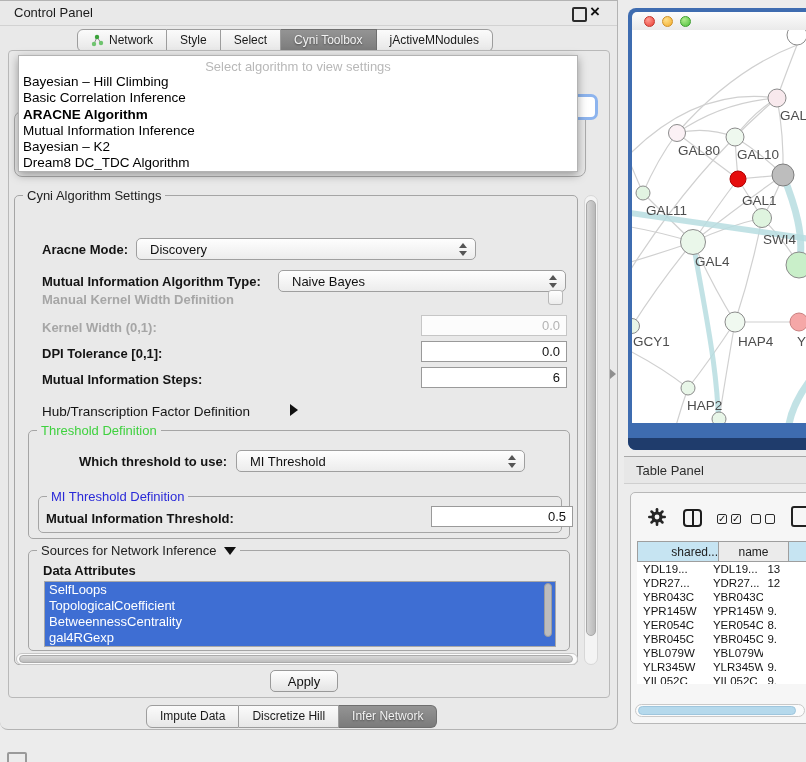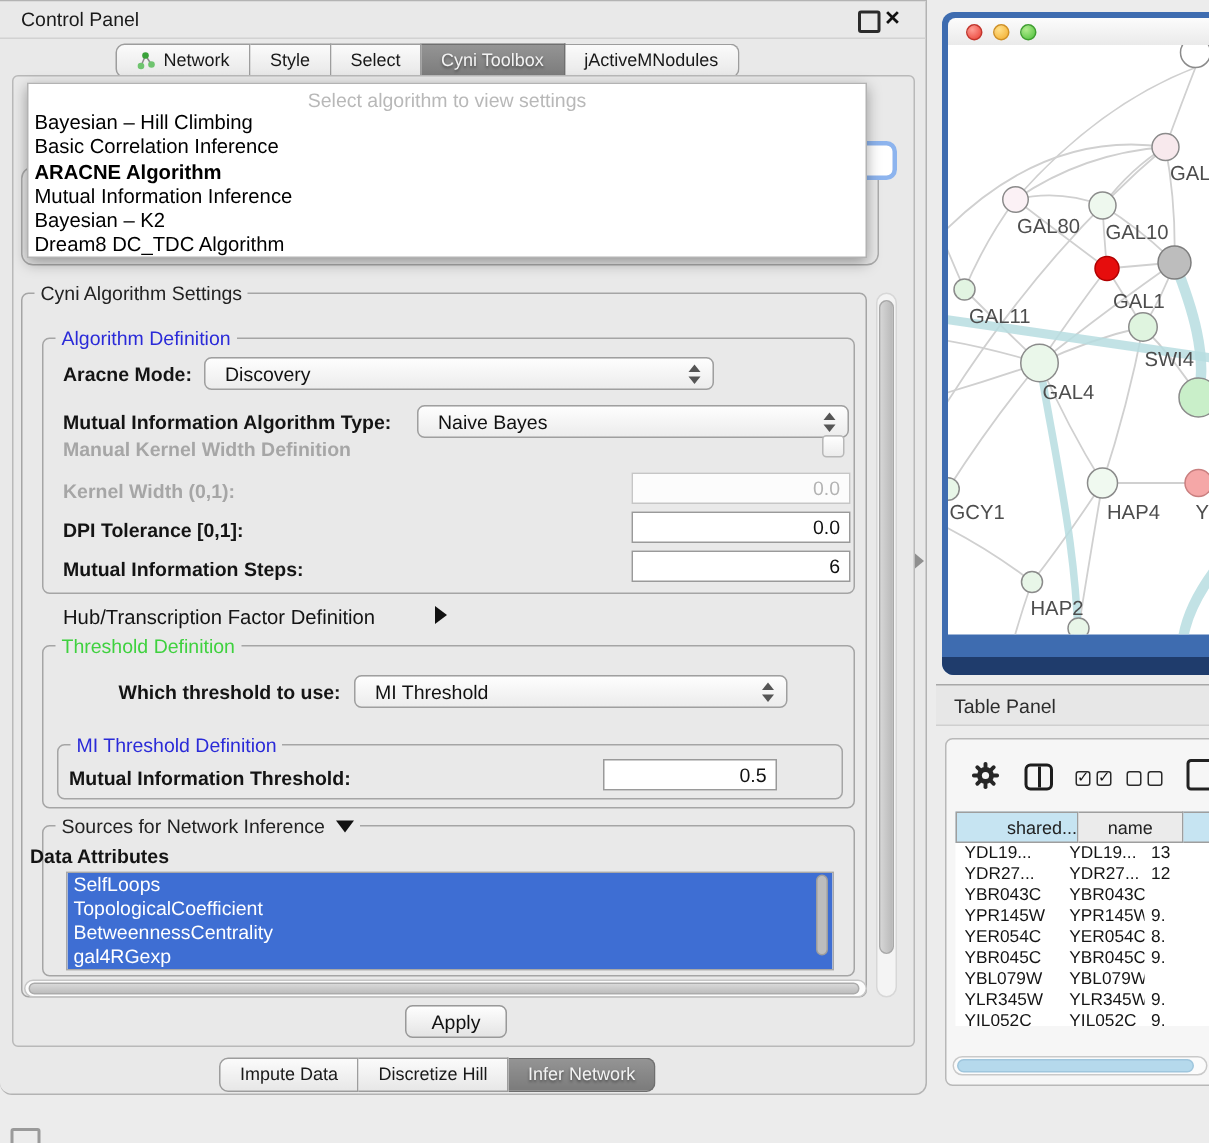--- a/index.html
+++ b/index.html
@@ -183,23 +183,20 @@
   <div class="cp-content"></div>
 
   <div class="under-box"></div>
   <div class="under-text">galFiltered.sif default node</div>
   <div class="under-frag"></div>
 
   <div class="gbox" style="left:14px;top:194px;width:564px;height:470px;">
     <span class="gtitle">Cyni Algorithm Settings</span>
   </div>
 
-  <div class="gbox" style="left:28px;top:224px;width:542px;height:171px;">
-    <span class="gtitle blue">Algorithm Definition</span>
-  </div>
   <span class="flabel" style="left:42px;top:241px;">Aracne Mode:</span>
   <div class="combo" style="left:136px;top:237px;width:340px;">
     <span>Discovery</span>
     <span class="arr"></span>
   </div>
   <span class="flabel" style="left:42px;top:273px;">Mutual Information Algorithm Type:</span>
   <div class="combo" style="left:278px;top:269px;width:288px;">
     <span>Naive Bayes</span>
     <span class="arr"></span>
   </div>
@@ -220,29 +217,29 @@
   </div>
   <span class="flabel" style="left:79px;top:453px;">Which threshold to use:</span>
   <div class="combo" style="left:236px;top:449px;width:289px;">
     <span>MI Threshold</span>
     <span class="arr"></span>
   </div>
   <div class="gbox" style="left:38px;top:495px;width:524px;height:37px;">
     <span class="gtitle blue">MI Threshold Definition</span>
   </div>
   <span class="flabel" style="left:46px;top:510px;">Mutual Information Threshold:</span>
-  <div class="tfield" style="left:402px;top:505px;width:116px;">0.5</div>
+  <div class="tfield" style="left:431px;top:505px;width:142px;">0.5</div>
 
   <div class="gbox" style="left:28px;top:549px;width:542px;height:101px;">
     <span class="gtitle">
       <span>Sources for Network Inference</span>
       <span class="tri-down"></span>
     </span>
   </div>
-  <span class="flabel" style="left:20px;top:562px;">Data Attributes</span>
+  <span class="flabel" style="left:43px;top:562px;">Data Attributes</span>
   <div class="attr-list" id="attr-list">
       <div class="attr-item">SelfLoops</div>
       <div class="attr-item">TopologicalCoefficient</div>
       <div class="attr-item">BetweennessCentrality</div>
       <div class="attr-item">gal4RGexp</div>
     </div>
   <div class="list-vthumb" style="left:544px;top:582px;position:absolute;z-index:7;"></div>
   <div class="hscroll">
       <div class="thumb"></div>
     </div>

